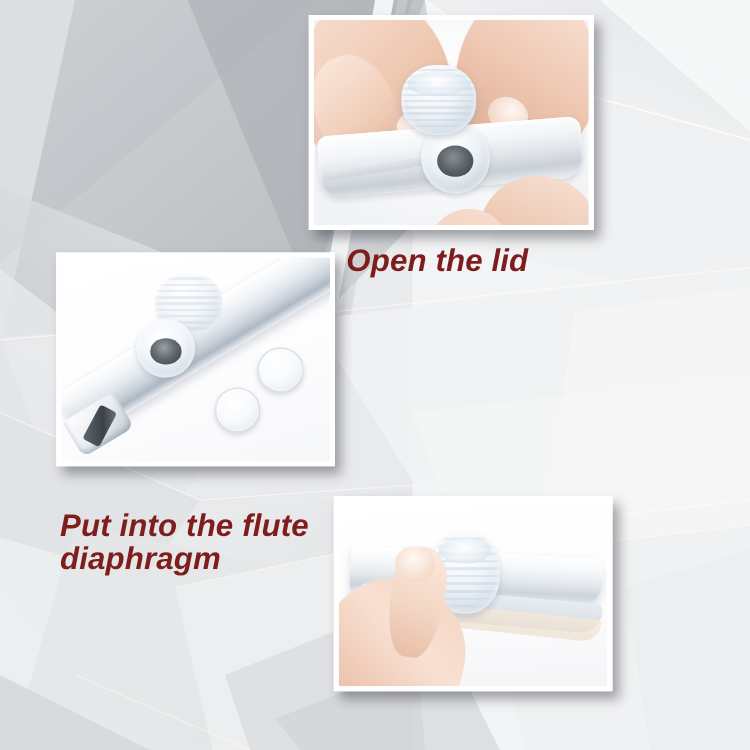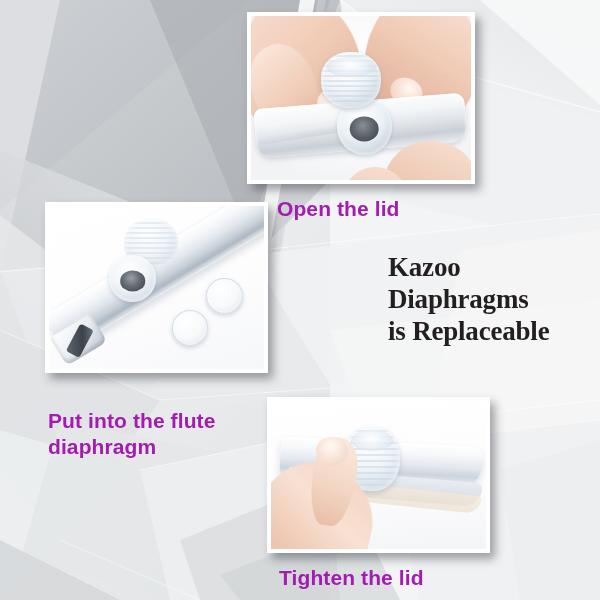--- a/index.html
+++ b/index.html
@@ -37,27 +37,28 @@
     position: relative;
     width: 100%;
     height: 100%;
     background: #fdfdfd;
     overflow: hidden;
   }
 
   
   .caption {
     position: absolute;
-    color: #a21caf;
+    color: #7f1d1d;
     font-family: "Liberation Sans", sans-serif;
     font-weight: bold;
-    font-size: 21px;
+    font-size: 25px;
     line-height: 26px;
     letter-spacing: 0.1px;
     white-space: pre-line;
+    font-style: italic;
   }
 
   
   .headline {
     position: absolute;
     color: #231f20;
     font-family: "Liberation Serif", serif;
     font-weight: bold;
     font-size: 27px;
     line-height: 32px;
@@ -380,23 +381,20 @@
       <div class="p1-cap">
         <div class="p1-cap-rim"></div>
       </div>
       <div class="p1-hand-b"></div>
       <div class="p1-hand-b2"></div>
     </div>
   </div>
 
   <div class="caption" style="left:277px; top:196px;">Open the lid</div>
 
-  <div class="headline" style="left:388px; top:251px; width:200px;">Kazoo
-Diaphragms
-is Replaceable</div>
 
   <div class="photo-card" id="photo-put-into">
     <div class="photo-inner">
       <div class="p2-bg"></div>
       <div class="p2-kazoo-edge"></div>
       <div class="p2-kazoo"></div>
       <div class="p2-mouth">
         <div class="p2-mouth-hole"></div>
       </div>
       <div class="p2-cap"></div>
@@ -419,15 +417,14 @@
       <div class="p3-kazoo-btm"></div>
       <div class="p3-cap">
         <div class="p3-cap-top"></div>
       </div>
       <div class="p3-hand"></div>
       <div class="p3-thumb"></div>
       <div class="p3-thumb-nail"></div>
     </div>
   </div>
 
-  <div class="caption" style="left:279px; top:565px;">Tighten the lid</div>
 
 </div>
 
 </body></html>

